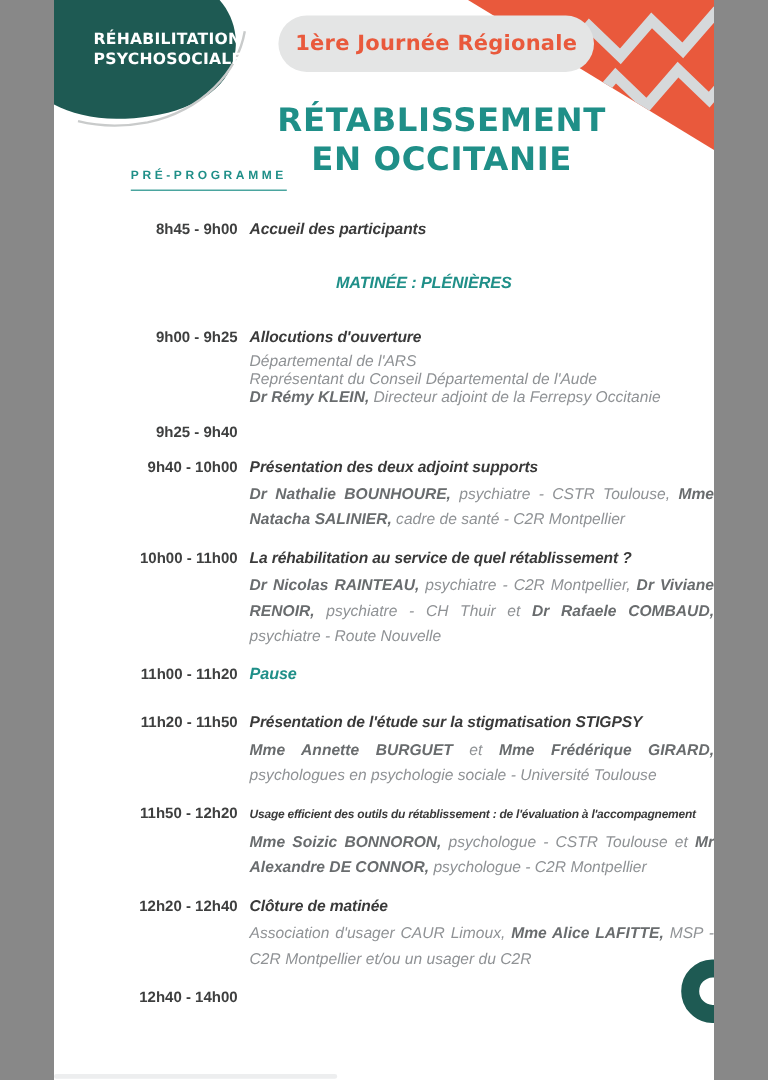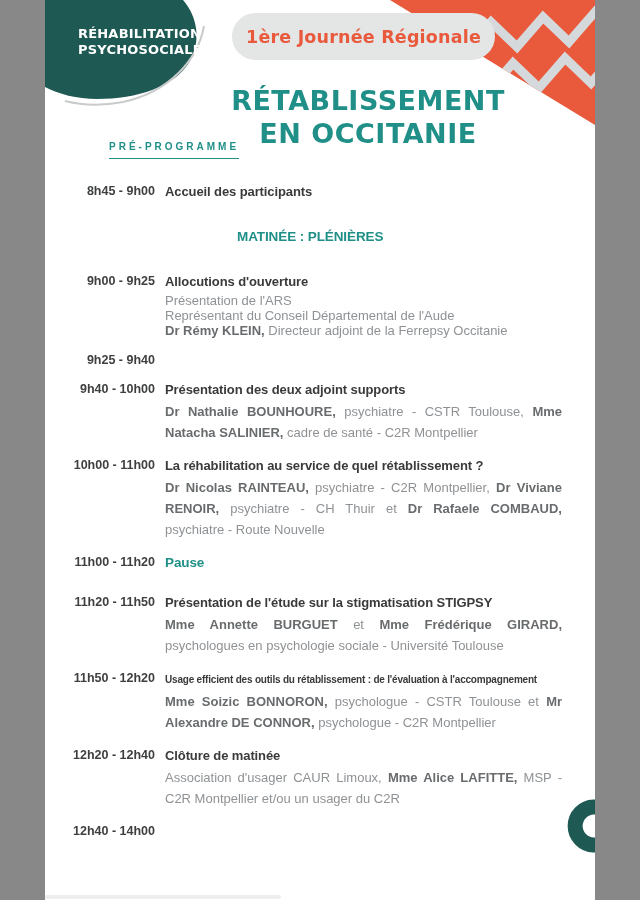--- a/index.html
+++ b/index.html
@@ -40,29 +40,29 @@
     font-family:"DejaVu Sans", sans-serif;
     font-size:27px;font-weight:bold;line-height:33px;letter-spacing:0.5px;padding-left:48px;
   }
   .preprogramme{
     position:absolute;left:64px;top:141px;
     color:var(--teal);font-size:10px;font-weight:bold;letter-spacing:3px;
     padding-bottom:6px;border-bottom:1.5px solid var(--teal);
   }
   
   .schedule{position:absolute;left:0;top:182px;right:0;}
-  .row{display:flex;margin-bottom:13px;}
+  .row{display:flex;margin-bottom:13px;padding-left:43px;}
   .row.no-sub{margin-bottom:27px;}
   .row.k-section{margin-bottom:27px;gap:40px;}
   .row.k-pause{margin-bottom:22px;}
   .time{
     width:110px;flex:0 0 110px;text-align:right;
     font-size:12.5px;font-weight:bold;color:#3E3F3F;padding-top:2px;
   }
-  .content{flex:1;margin-left:10px;margin-right:33px;position:relative;}
+  .content{flex:1;margin-left:10px;position:relative;font-style:italic;}
   .title{
     font-size:13px;font-weight:bold;color:#3A3A3A;line-height:17px;
     letter-spacing:-0.1px;
   }
   .row:nth-child(9) .title{font-size:10px;letter-spacing:-0.2px;}
   .k-section .title{color:var(--teal);margin-left:32px;font-size:13.5px;}
   .k-pause .title{color:var(--teal);font-size:13.5px;}
   .moderator{
     position:absolute;right:17px;top:1px;
     color:var(--orange-text);font-size:13px;font-weight:bold;
@@ -141,21 +141,21 @@
     </div>
   </div>
       <div class="row k-item">
     <div class="time">9h00 - 9h25</div>
     <div class="content">
       <div class="titleline">
         <span class="title">Allocutions d'ouverture</span>
         
       </div>
       <div class="speakers multi">
-            <div class="sline"><span>Présentation de l'ARS</span></div>
+            <div class="sline"><span>Départemental de l'ARS</span></div>
             <div class="sline"><span>Représentant du Conseil Départemental de l'Aude</span></div>
             <div class="sline"><b>Dr Rémy KLEIN,</b><span> Directeur adjoint de la Ferrepsy Occitanie</span></div>
           </div>
     </div>
   </div>
       <div class="row k-item">
     <div class="time">9h25 - 9h40</div>
   </div>
       <div class="row k-item">
     <div class="time">9h40 - 10h00</div>

